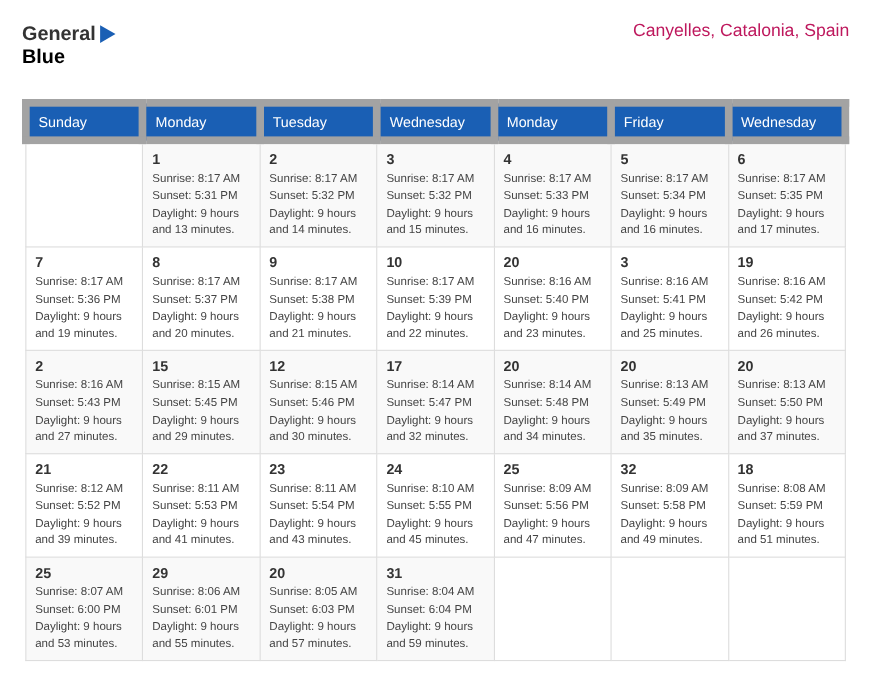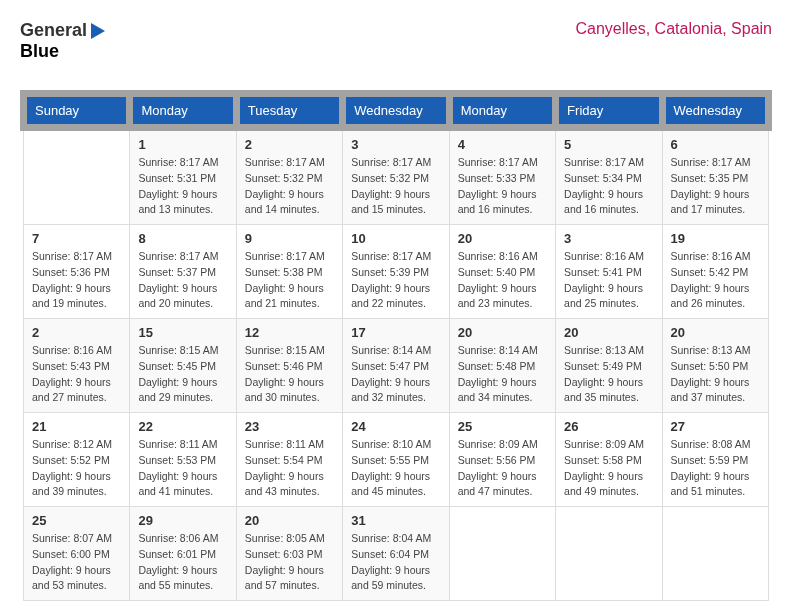--- a/index.html
+++ b/index.html
@@ -233,25 +233,25 @@
         </td>
         <td>
           <span class="day-number">24</span>
           <div class="day-info">Sunrise: 8:10 AM<br>Sunset: 5:55 PM<br>Daylight: 9 hours<br>and 45 minutes.</div>
         </td>
         <td>
           <span class="day-number">25</span>
           <div class="day-info">Sunrise: 8:09 AM<br>Sunset: 5:56 PM<br>Daylight: 9 hours<br>and 47 minutes.</div>
         </td>
         <td>
-          <span class="day-number">26</span>
+          <span class="day-number">32</span>
           <div class="day-info">Sunrise: 8:09 AM<br>Sunset: 5:58 PM<br>Daylight: 9 hours<br>and 49 minutes.</div>
         </td>
         <td>
-          <span class="day-number">27</span>
+          <span class="day-number">18</span>
           <div class="day-info">Sunrise: 8:08 AM<br>Sunset: 5:59 PM<br>Daylight: 9 hours<br>and 51 minutes.</div>
         </td>
       </tr>
       <tr>
         <td>
           <span class="day-number">25</span>
           <div class="day-info">Sunrise: 8:07 AM<br>Sunset: 6:00 PM<br>Daylight: 9 hours<br>and 53 minutes.</div>
         </td>
         <td>
           <span class="day-number">29</span>

